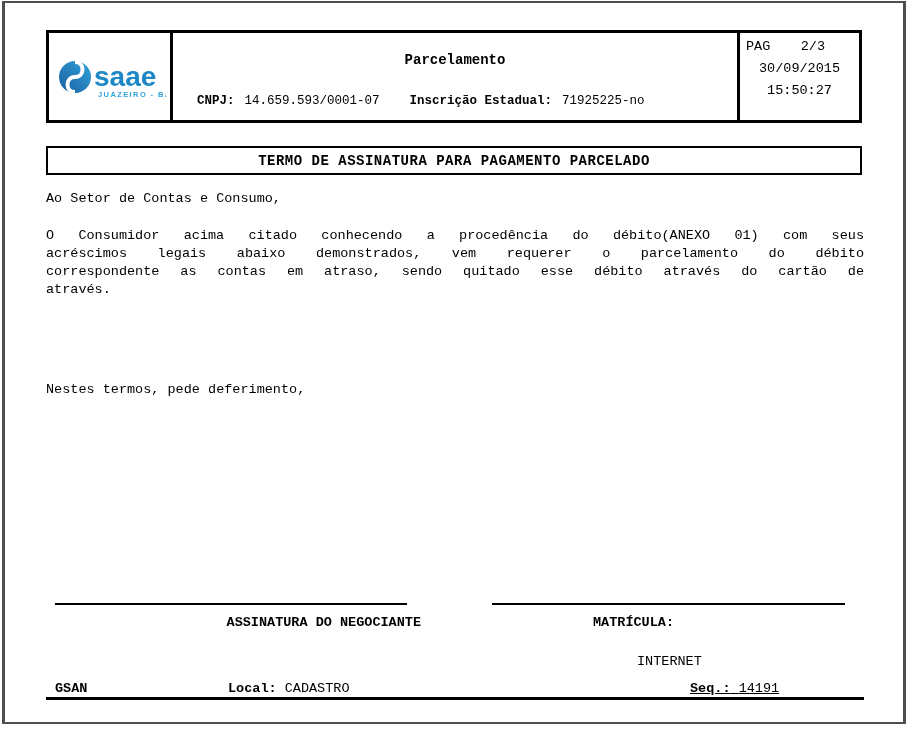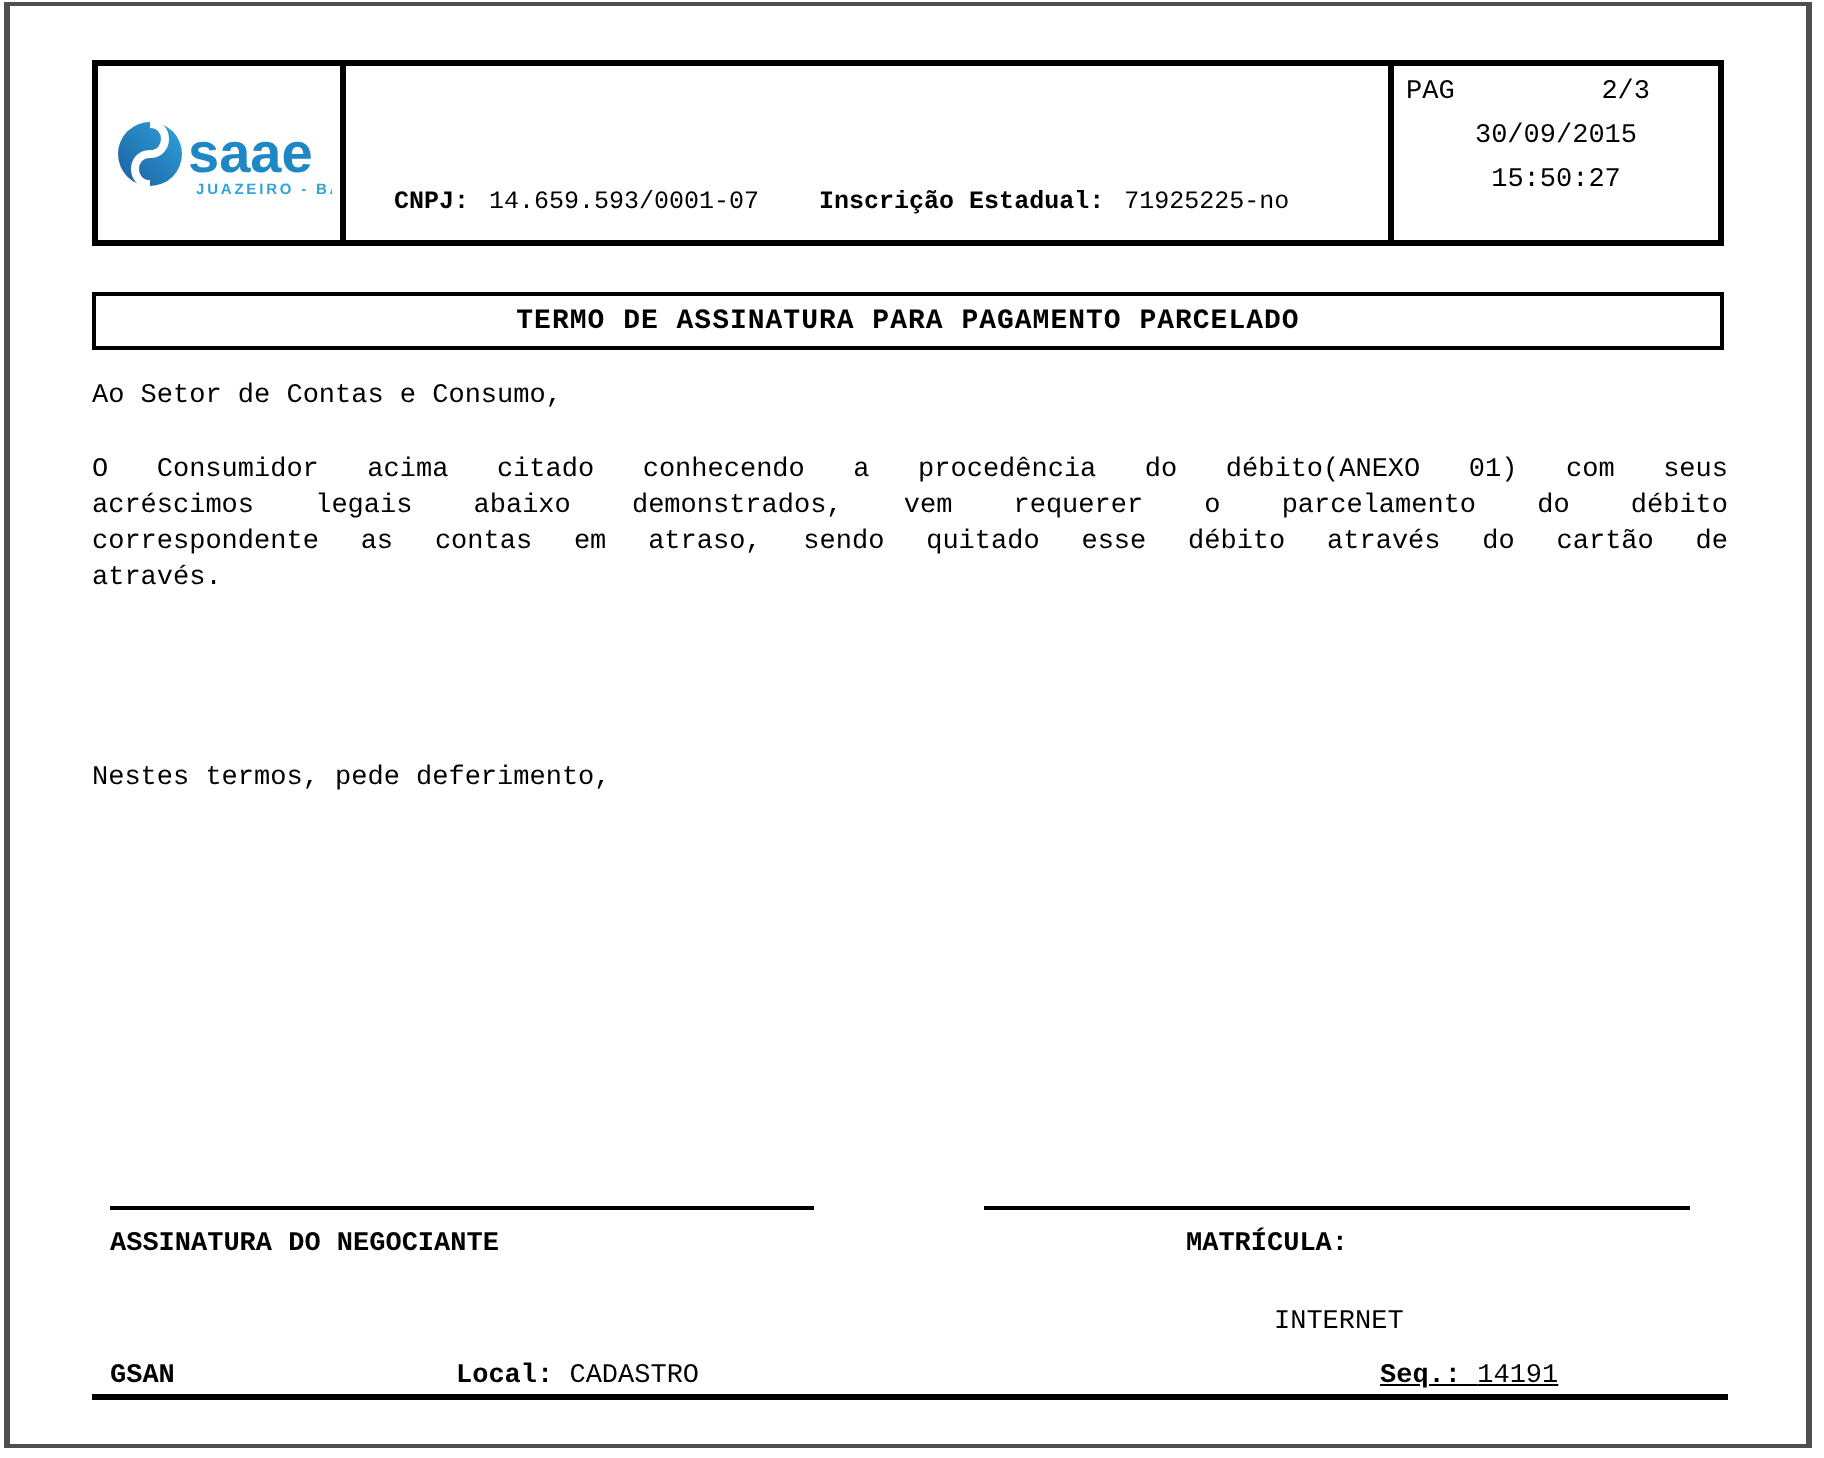--- a/index.html
+++ b/index.html
@@ -20,42 +20,42 @@
     position:absolute; left:46px; top:30px; width:816px; height:93px;
     border:3px solid #000; display:flex;
   }
   .logo-cell { width:124px; border-right:3px solid #000; display:flex; align-items:center; justify-content:center; }
   .main-cell { flex:1; position:relative; }
   .parc-title { position:absolute; top:19px; left:0; width:100%; text-align:center; font-weight:bold; font-size:14px; }
   .cnpj-row { position:absolute; top:61px; left:24px; right:6px; font-size:12.5px; white-space:nowrap; }
   .cnpj-row b { font-weight:bold; }
   .ie-group { margin-left:30px; }
   .lbl-gap { display:inline-block; width:10px; }
-  .pag-cell { width:165px; border-left:3px solid #000; padding:3px 6px 0 6px; font-size:13.5px; line-height:22px; }
+  .pag-cell { width:122px; border-left:3px solid #000; padding:3px 6px 0 6px; font-size:13.5px; line-height:22px; }
   .pag-line1 { display:flex; justify-content:space-between; padding-right:28px; }
   .pag-line2, .pag-line3 { text-align:center; }
 
   
   .term-box {
     position:absolute; left:46px; top:146px; width:816px; height:29px;
     border:2px solid #000; display:flex; align-items:center; justify-content:center;
     font-weight:bold; font-size:14px; letter-spacing:0.5px;
   }
 
   
   .salutation { position:absolute; left:46px; top:191px; font-size:13.5px; }
   .paragraph  { position:absolute; left:46px; top:227px; width:818px; font-size:13.5px; line-height:18px; }
   .jline { text-align:justify; text-align-last:justify; }
   .closing { position:absolute; left:46px; top:382px; font-size:13.5px; }
 
   
   .sig-line { position:absolute; top:603px; height:2px; background:#000; }
   .sig-line.left  { left:55px;  width:352px; }
   .sig-line.right { left:492px; width:353px; }
-  .sig-label { position:absolute; left:55px; top:615px; width:352px; text-align:left; font-weight:bold; font-size:13.5px; }
+  .sig-label { position:absolute; left:69px; top:615px; width:352px; text-align:right; font-weight:bold; font-size:13.5px; }
   .mat-label { position:absolute; left:593px; top:615px; font-weight:bold; font-size:13.5px; }
   .mat-value { position:absolute; left:637px; top:654px; font-size:13.5px; }
 
   
   .footer-system { position:absolute; left:55px;  top:681px; font-weight:bold; font-size:13.5px; }
   .footer-local  { position:absolute; left:228px; top:681px; font-size:13.5px; }
   .footer-seq    { position:absolute; left:690px; top:681px; font-size:13.5px;text-decoration:underline; }
   .footer-local b, .footer-seq b { font-weight:bold; }
   .footer-rule { position:absolute; left:46px; top:697px; width:818px; height:3px; background:#000; }
 </style>
@@ -77,20 +77,21 @@
         <g>
           <circle cx="21" cy="26" r="16" fill="url(#lg)"></circle>
           <path d="M21 11 c10 0 10 15 0 15 c-10 0 -10 15 0 15" stroke="#ffffff" stroke-width="4" fill="none"></path>
         </g>
         <text x="40" y="35" font-size="28" font-weight="bold" font-family="Liberation Sans, sans-serif" fill="#1e88c7">saae</text>
         <text x="44" y="46" font-size="7.5" font-weight="bold" letter-spacing="1.4" font-family="Liberation Sans, sans-serif" fill="#2fa3dc">JUAZEIRO - BA</text>
       </svg>
     </div>
 
     <div class="main-cell">
+      <div class="parc-title">Parcelamento</div>
       <div class="cnpj-row">
         <b>CNPJ:</b><span class="lbl-gap"></span><span>14.659.593/0001-07</span><span class="ie-group"><b>Inscrição Estadual:</b><span class="lbl-gap"></span><span>71925225-no</span></span>
       </div>
     </div>
 
     <div class="pag-cell">
       <div class="pag-line1">
         <span>PAG</span>
         <span>2/3</span>
       </div>

